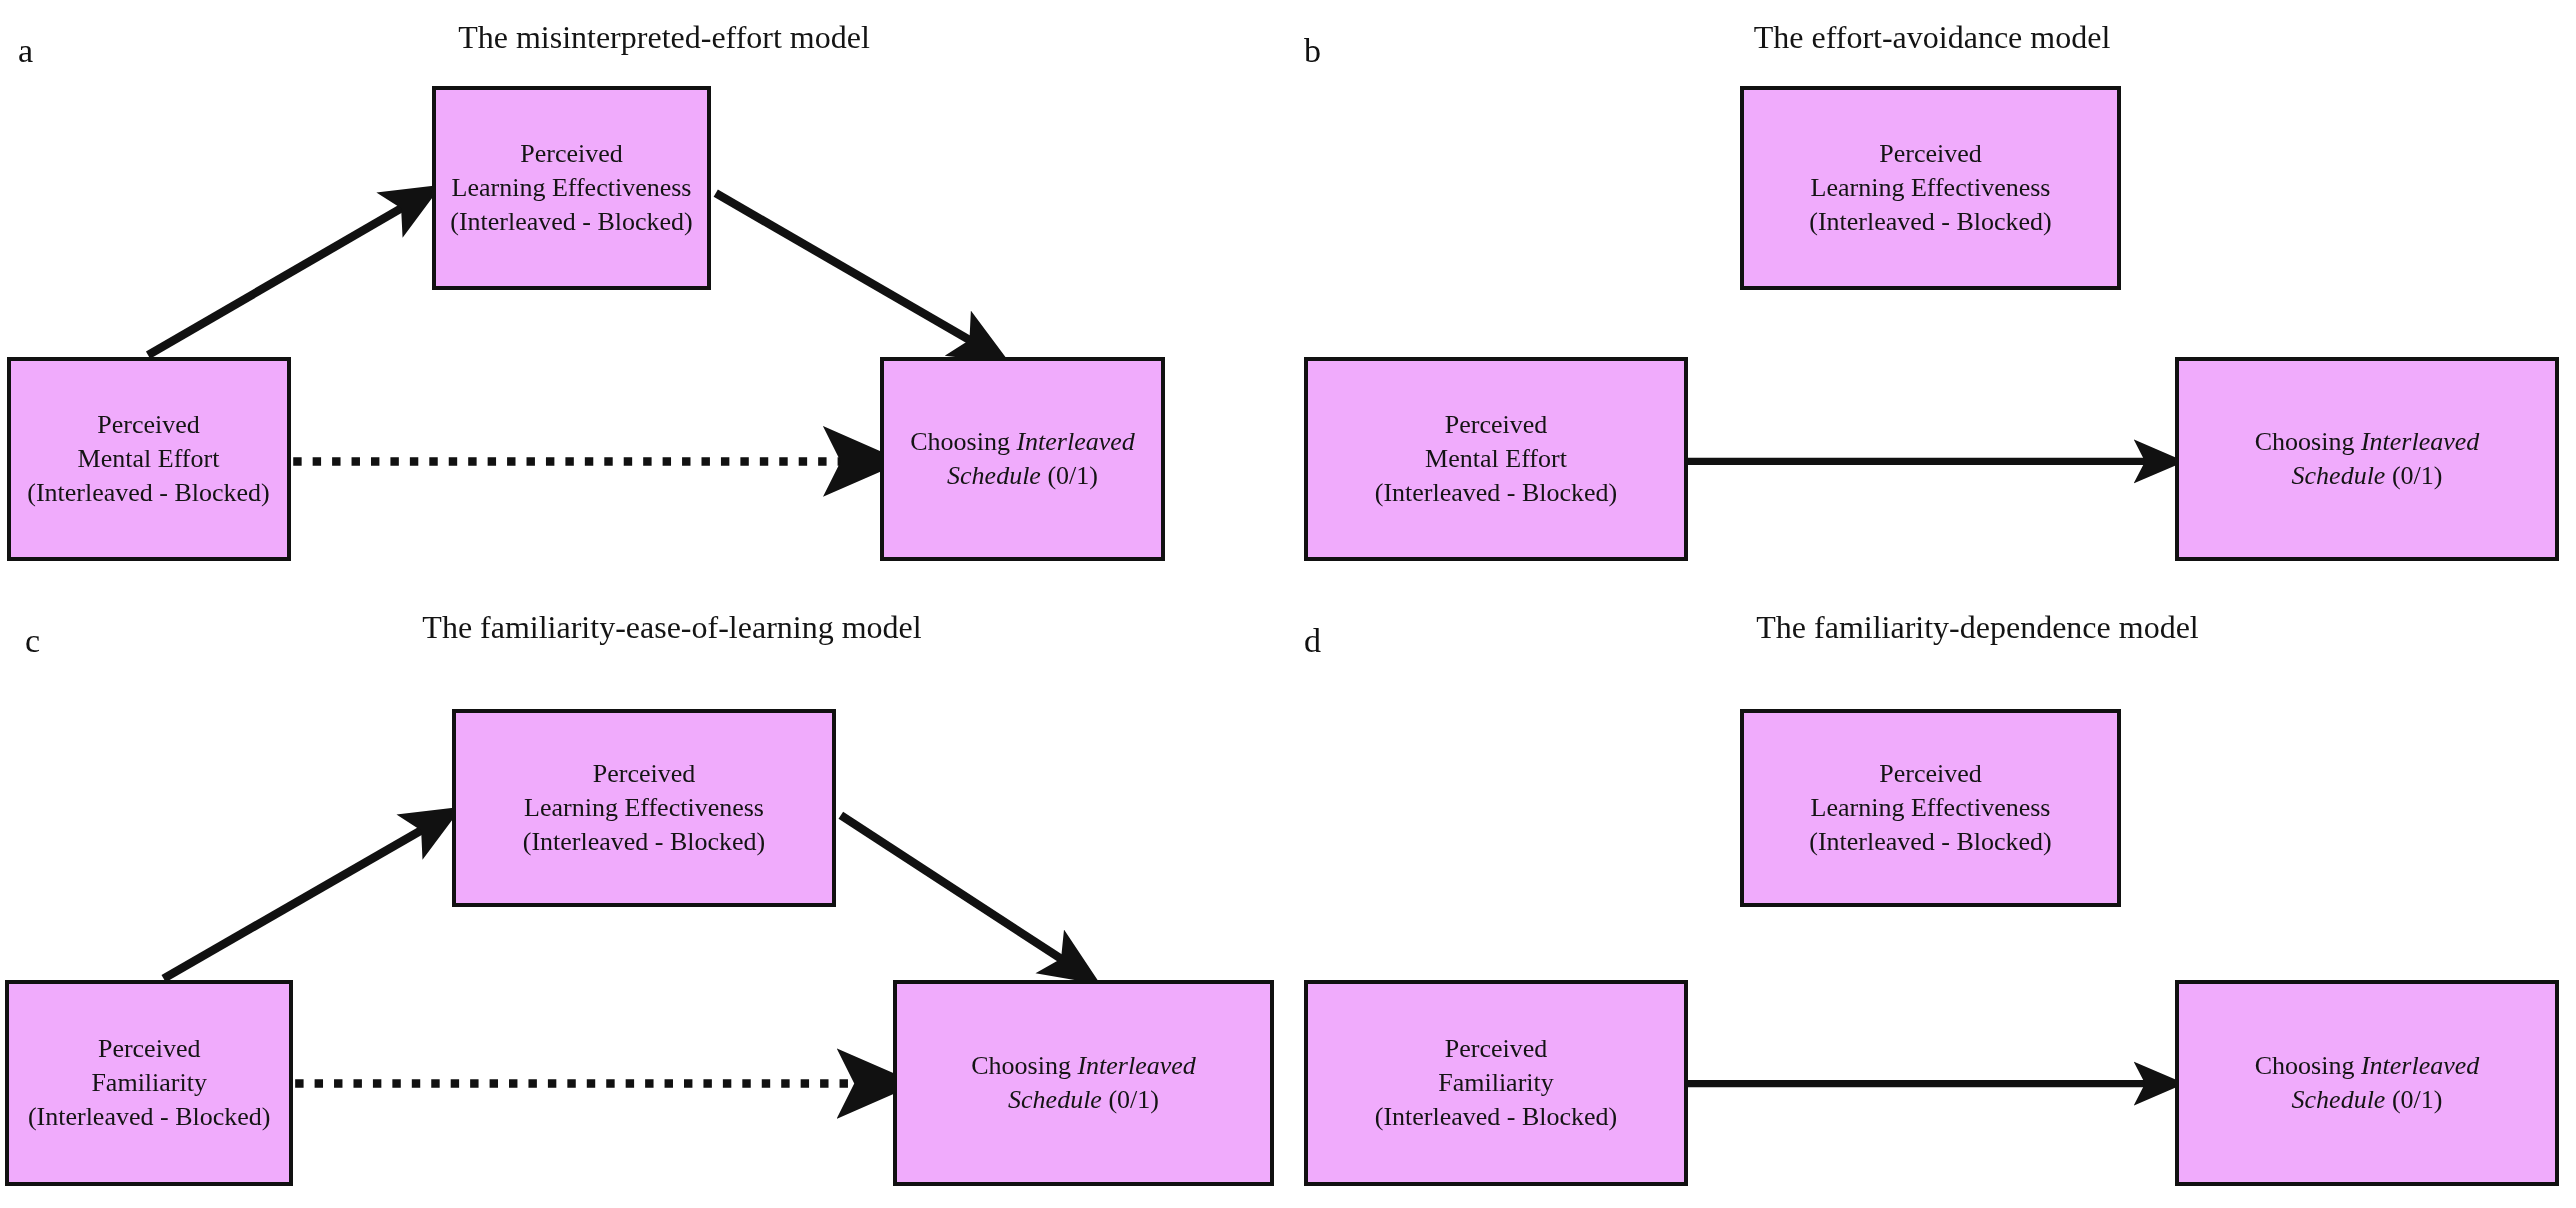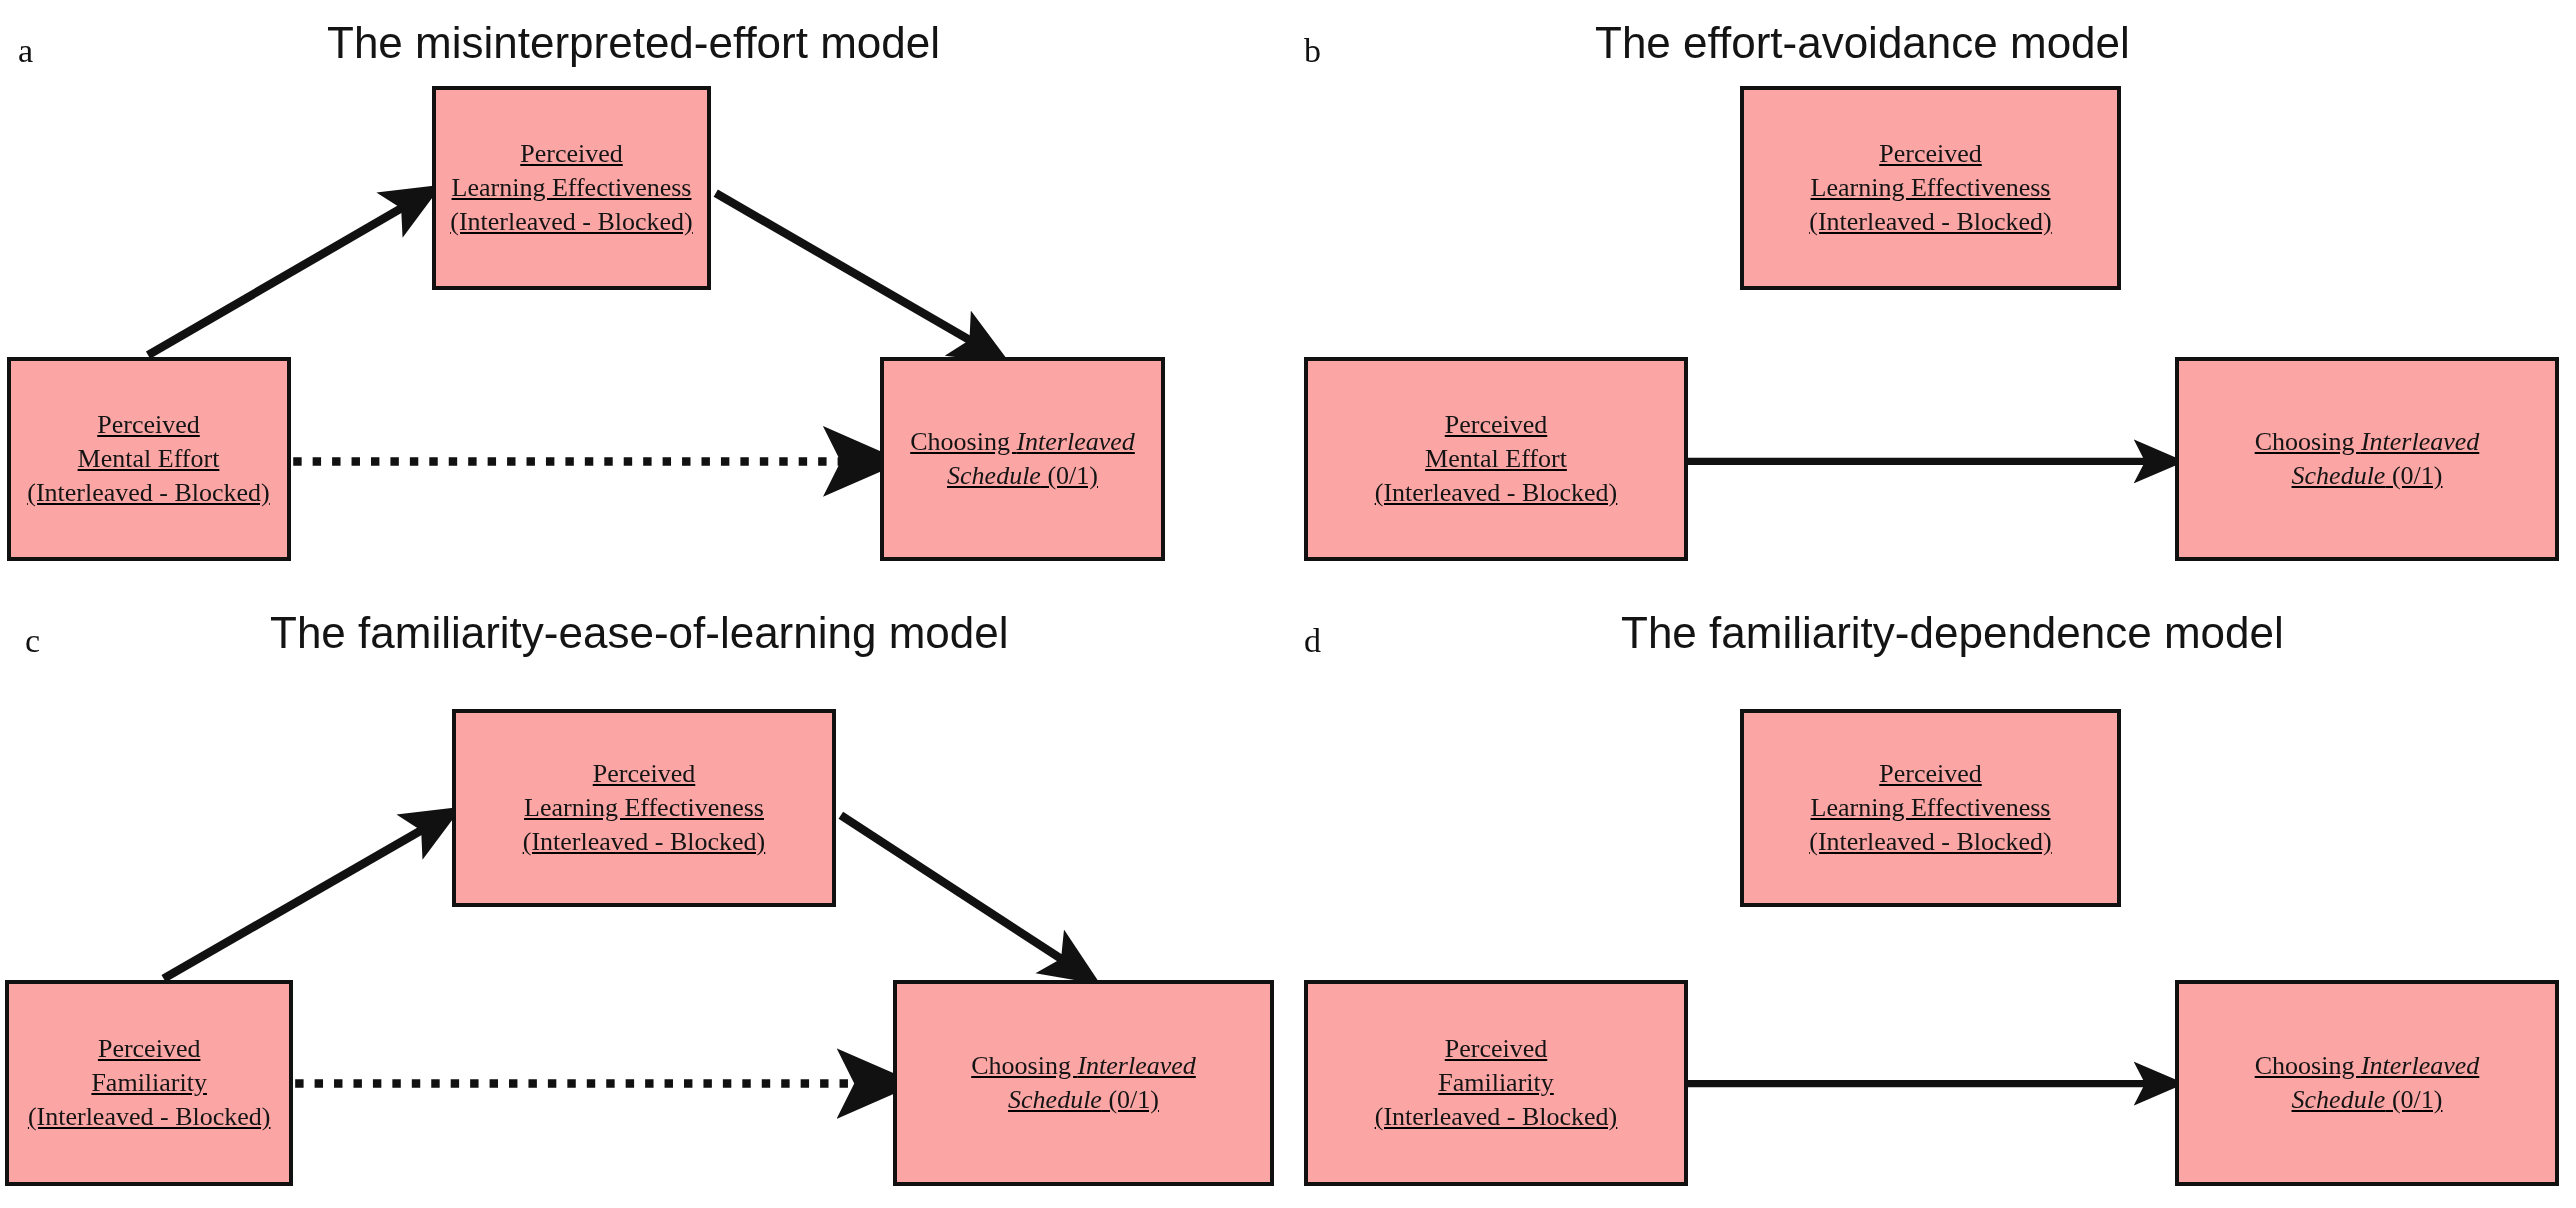--- a/index.html
+++ b/index.html
@@ -18,35 +18,35 @@
   .panel-label {
     position: absolute;
     font-family: "Liberation Serif", "DejaVu Serif", serif;
     font-size: 34px;
     color: #111111;
     line-height: 1;
     white-space: nowrap;
   }
   .panel-title {
     position: absolute;
-    font-family: Liberation Sans, sans-serif;
-    font-size: 44px;
+    font-family: Liberation Serif, serif;
+    font-size: 32px;
     color: #141414;
     line-height: 1;
     white-space: nowrap;
+    text-align: center;
   }
   .node-box {
     position: absolute;
     box-sizing: border-box;
     border: 4.5px solid #111111;
-    background: #fca5a5;
+    background: #f0abfc;
     display: flex;
     align-items: center;
     z-index: 3;
-    text-decoration: underline;
   }
   .node-text {
     font-family: "Liberation Serif", "DejaVu Serif", serif;
     font-size: 26px;
     line-height: 1.30;
     color: #141414;
     text-align: center;
     padding: 0 6.5px;
     width: 100%;
   }

